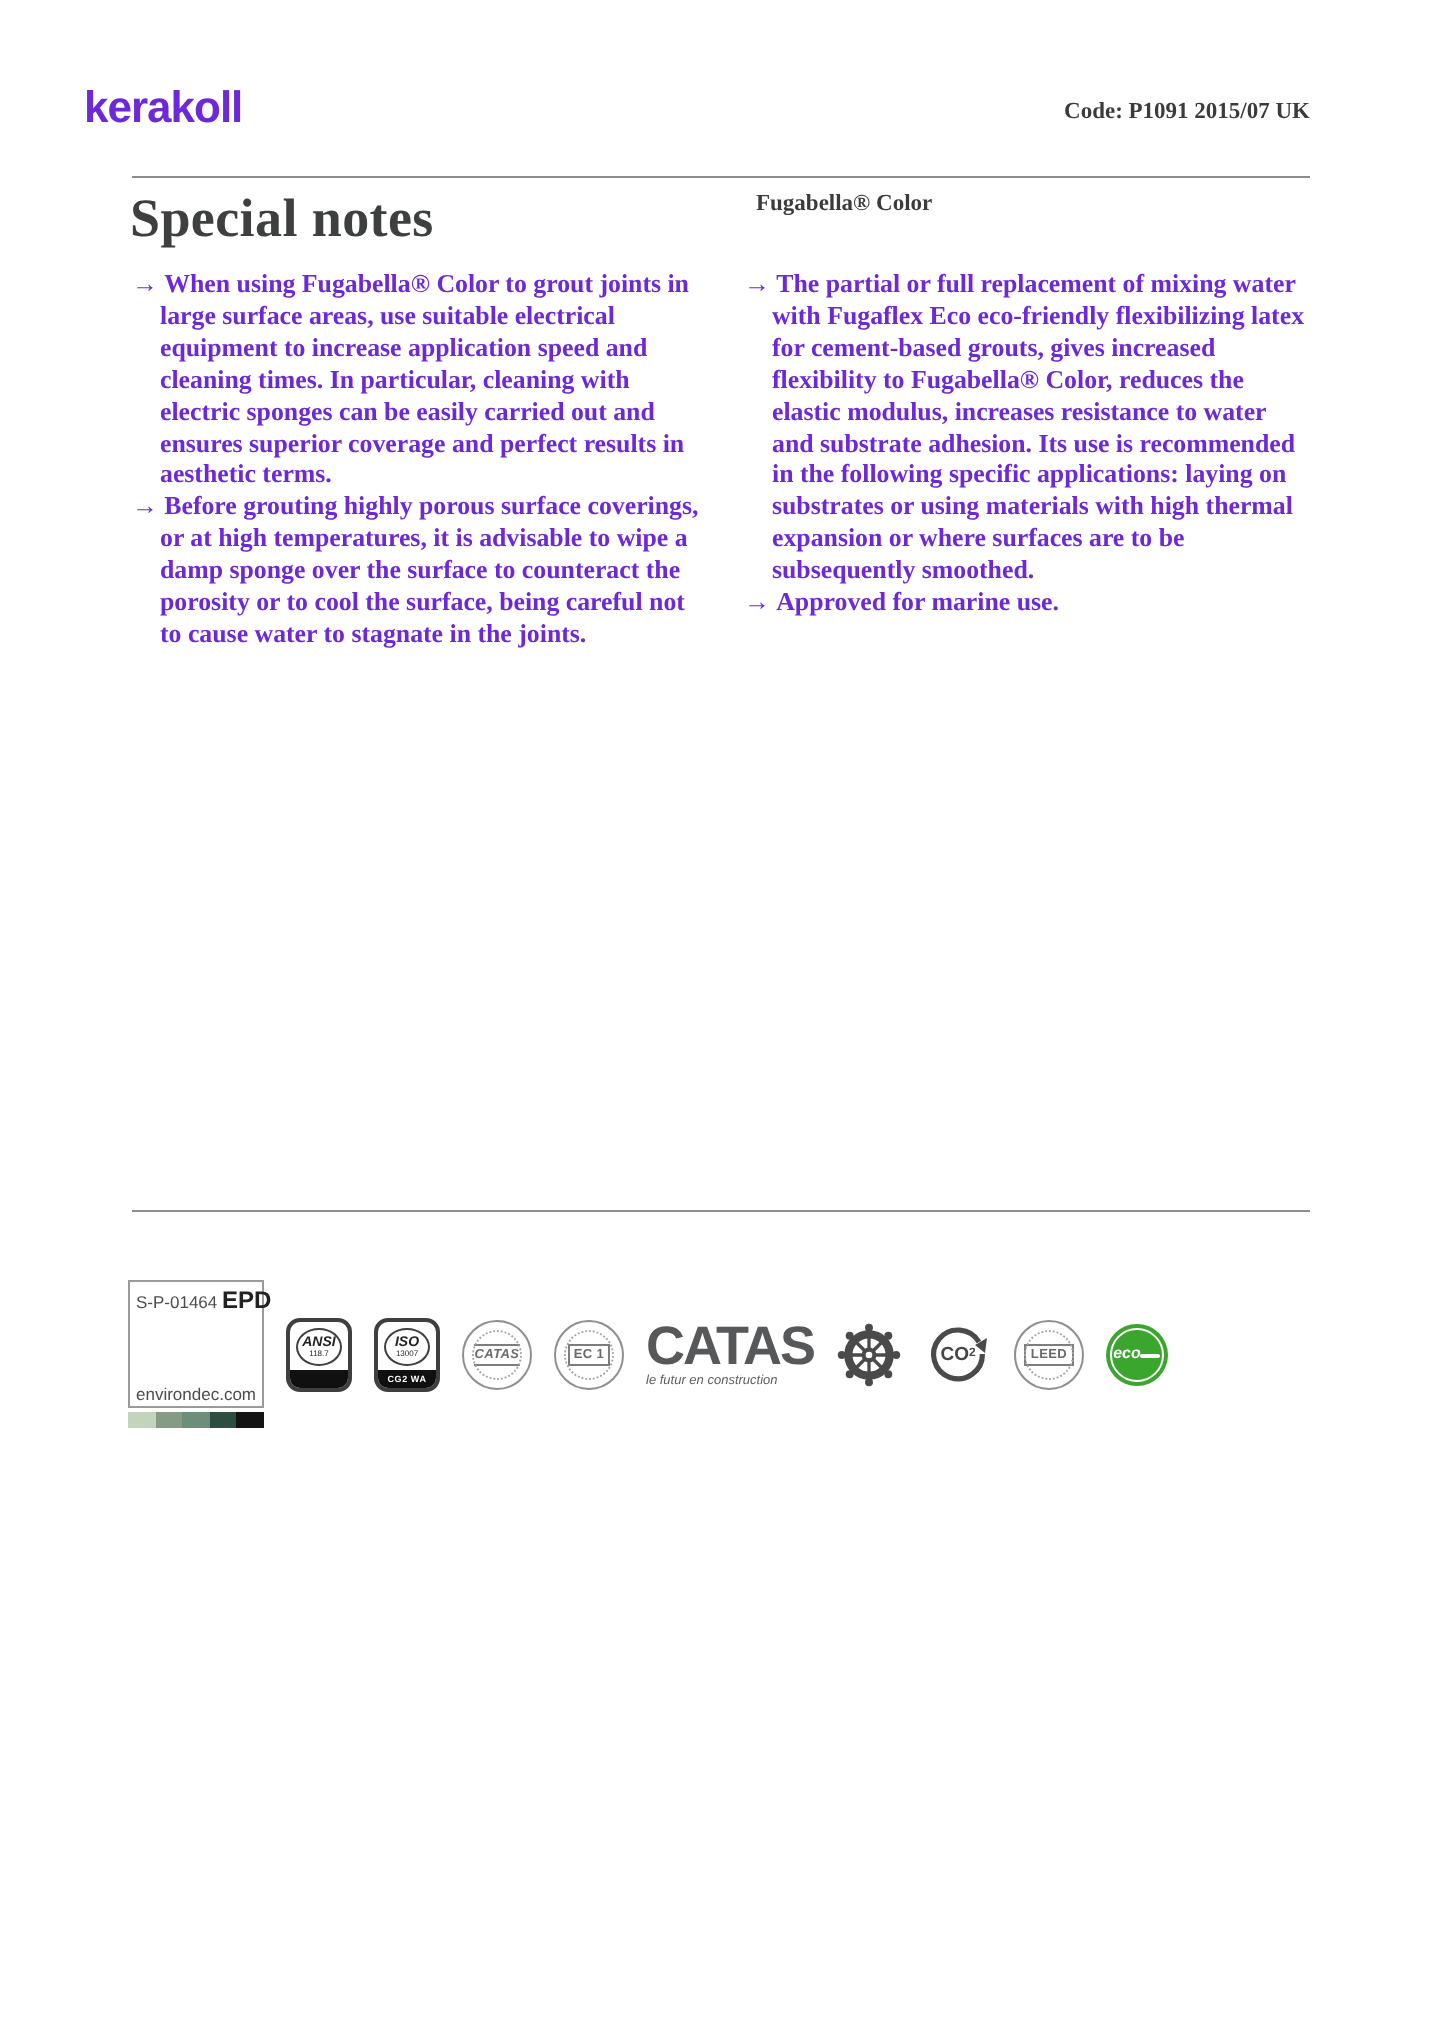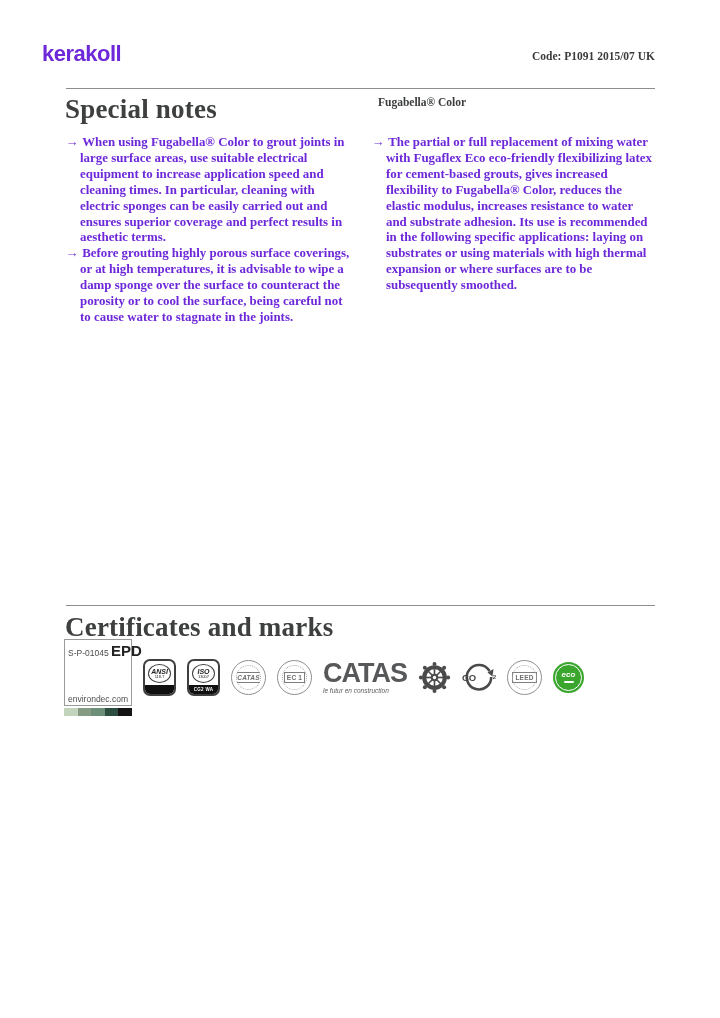--- a/index.html
+++ b/index.html
@@ -30,21 +30,21 @@
   .note .arrow { font-weight:400; }
 
   
   .logos { position:absolute; left:64px; top:653px; height:48px;
            display:flex; align-items:center; gap:11px; }
 
   
   .epd { width:68px; }
   .epd-box { border:1px solid #9a9a9a; padding:2px 3px 1px 3px; background:#fff; }
   .epd-l1 { font-family:"Liberation Sans", sans-serif; font-size:8.5px; color:#4c4c4c; white-space:nowrap; }
-  .epd-l1 b { font-size:15px; color:#222;text-align:center; }
+  .epd-l1 b { font-size:12px; color:#222;text-align:center; }
   .epd-l2 { font-family:"Liberation Sans", sans-serif; font-size:8.5px; color:#4c4c4c;margin-top:35px; }
   .epd-bar { display:flex; height:8px; margin-top:2px; }
   .epd-bar .bar-seg { flex:1; display:block; }
 
   
   .badge { position:relative; width:33px; height:37px; border:2px solid #3f3f3f;
            border-radius:7px; background:#fff; overflow:hidden;
            font-family:"Liberation Sans", sans-serif; }
   .badge-oval { position:absolute; left:3px; right:3px; top:3px; height:19px;
                 border:1px solid #3f3f3f; border-radius:50%;
@@ -67,27 +67,27 @@
   
   .cstb { font-family:"Liberation Sans", sans-serif; color:#57585a; line-height:1; }
   .cstb-word { font-weight:700; font-size:27px; letter-spacing:-1px; }
   .cstb-tag { font-style:italic; font-size:6.5px; margin-top:1px; color:#5c5d5f; }
 
   
   .svg-logo { display:block; }
 
   .co2 { position:relative; width:34px; height:34px; }
   .co2 svg { position:absolute; inset:0; }
-  .co2-text { position:absolute; inset:0; display:flex; align-items:center; justify-content:space-between;
+  .co2-text { position:absolute; inset:0; display:flex; align-items:center; justify-content:center;
               font-family:"Liberation Sans", sans-serif; font-weight:700; font-size:9.5px; color:#464646; }
   .co2-text sub { font-size:6px; }
 
   
   .eco { position:relative; width:31px; height:31px; border-radius:50%; background:#3aa62e;
-         display:flex; flex-direction:column; align-items:center; justify-content:center; }
+         display:flex; flex-direction:row; align-items:center; justify-content:center; }
   .eco::before { content:""; position:absolute; inset:2px; border:1px solid #ffffff; border-radius:50%; }
   .eco-label { font-family:"Liberation Sans", sans-serif; font-weight:700; font-style:italic;
                font-size:8px; color:#ffffff; line-height:8px; }
   .eco-sub { width:10px; height:2px; background:#ffffff; margin-top:2px; border-radius:1px; }
 </style>
 </head>
 <body>
 
 <div class="page">
 
@@ -98,31 +98,31 @@
   <div class="rule rule-1"></div>
   <div class="sec-title sec-title-1">Special notes</div>
 
   <div class="notes">
     <div class="notes-col">
         <div class="note"><span class="arrow">→ </span><span>When using Fugabella® Color to grout joints in large surface areas, use suitable electrical equipment to increase application speed and cleaning times. In particular, cleaning with electric sponges can be easily carried out and ensures superior coverage and perfect results in aesthetic terms.</span></div>
         <div class="note"><span class="arrow">→ </span><span>Before grouting highly porous surface coverings, or at high temperatures, it is advisable to wipe a damp sponge over the surface to counteract the porosity or to cool the surface, being careful not to cause water to stagnate in the joints.</span></div>
       </div>
     <div class="notes-col">
         <div class="note"><span class="arrow">→ </span><span>The partial or full replacement of mixing water with Fugaflex Eco eco-friendly flexibilizing latex for cement-based grouts, gives increased flexibility to Fugabella® Color, reduces the elastic modulus, increases resistance to water and substrate adhesion. Its use is recommended in the following specific applications: laying on substrates or using materials with high thermal expansion or where surfaces are to be subsequently smoothed.</span></div>
+        <div class="note"><span class="arrow">→ </span><span>Approved for marine use.</span></div>
       </div>
   </div>
 
   <div class="rule rule-2"></div>
-  <div class="sec-title sec-title-2">Certificates and marks</div>
 
   <div class="logos">
 
     <div class="epd">
       <div class="epd-box">
-        <div class="epd-l1"><span>S-P-01045</span> <b>EPD</b></div>
+        <div class="epd-l1"><span>S-P-01464</span> <b>EPD</b></div>
         <div class="epd-l2">environdec.com</div>
       </div>
       <div class="epd-bar">
           <span class="bar-seg" style="background: rgb(195, 212, 188);"></span>
           <span class="bar-seg" style="background: rgb(134, 155, 131);"></span>
           <span class="bar-seg" style="background: rgb(109, 143, 121);"></span>
           <span class="bar-seg" style="background: rgb(44, 78, 64);"></span>
           <span class="bar-seg" style="background: rgb(20, 20, 20);"></span>
         </div>
     </div>

